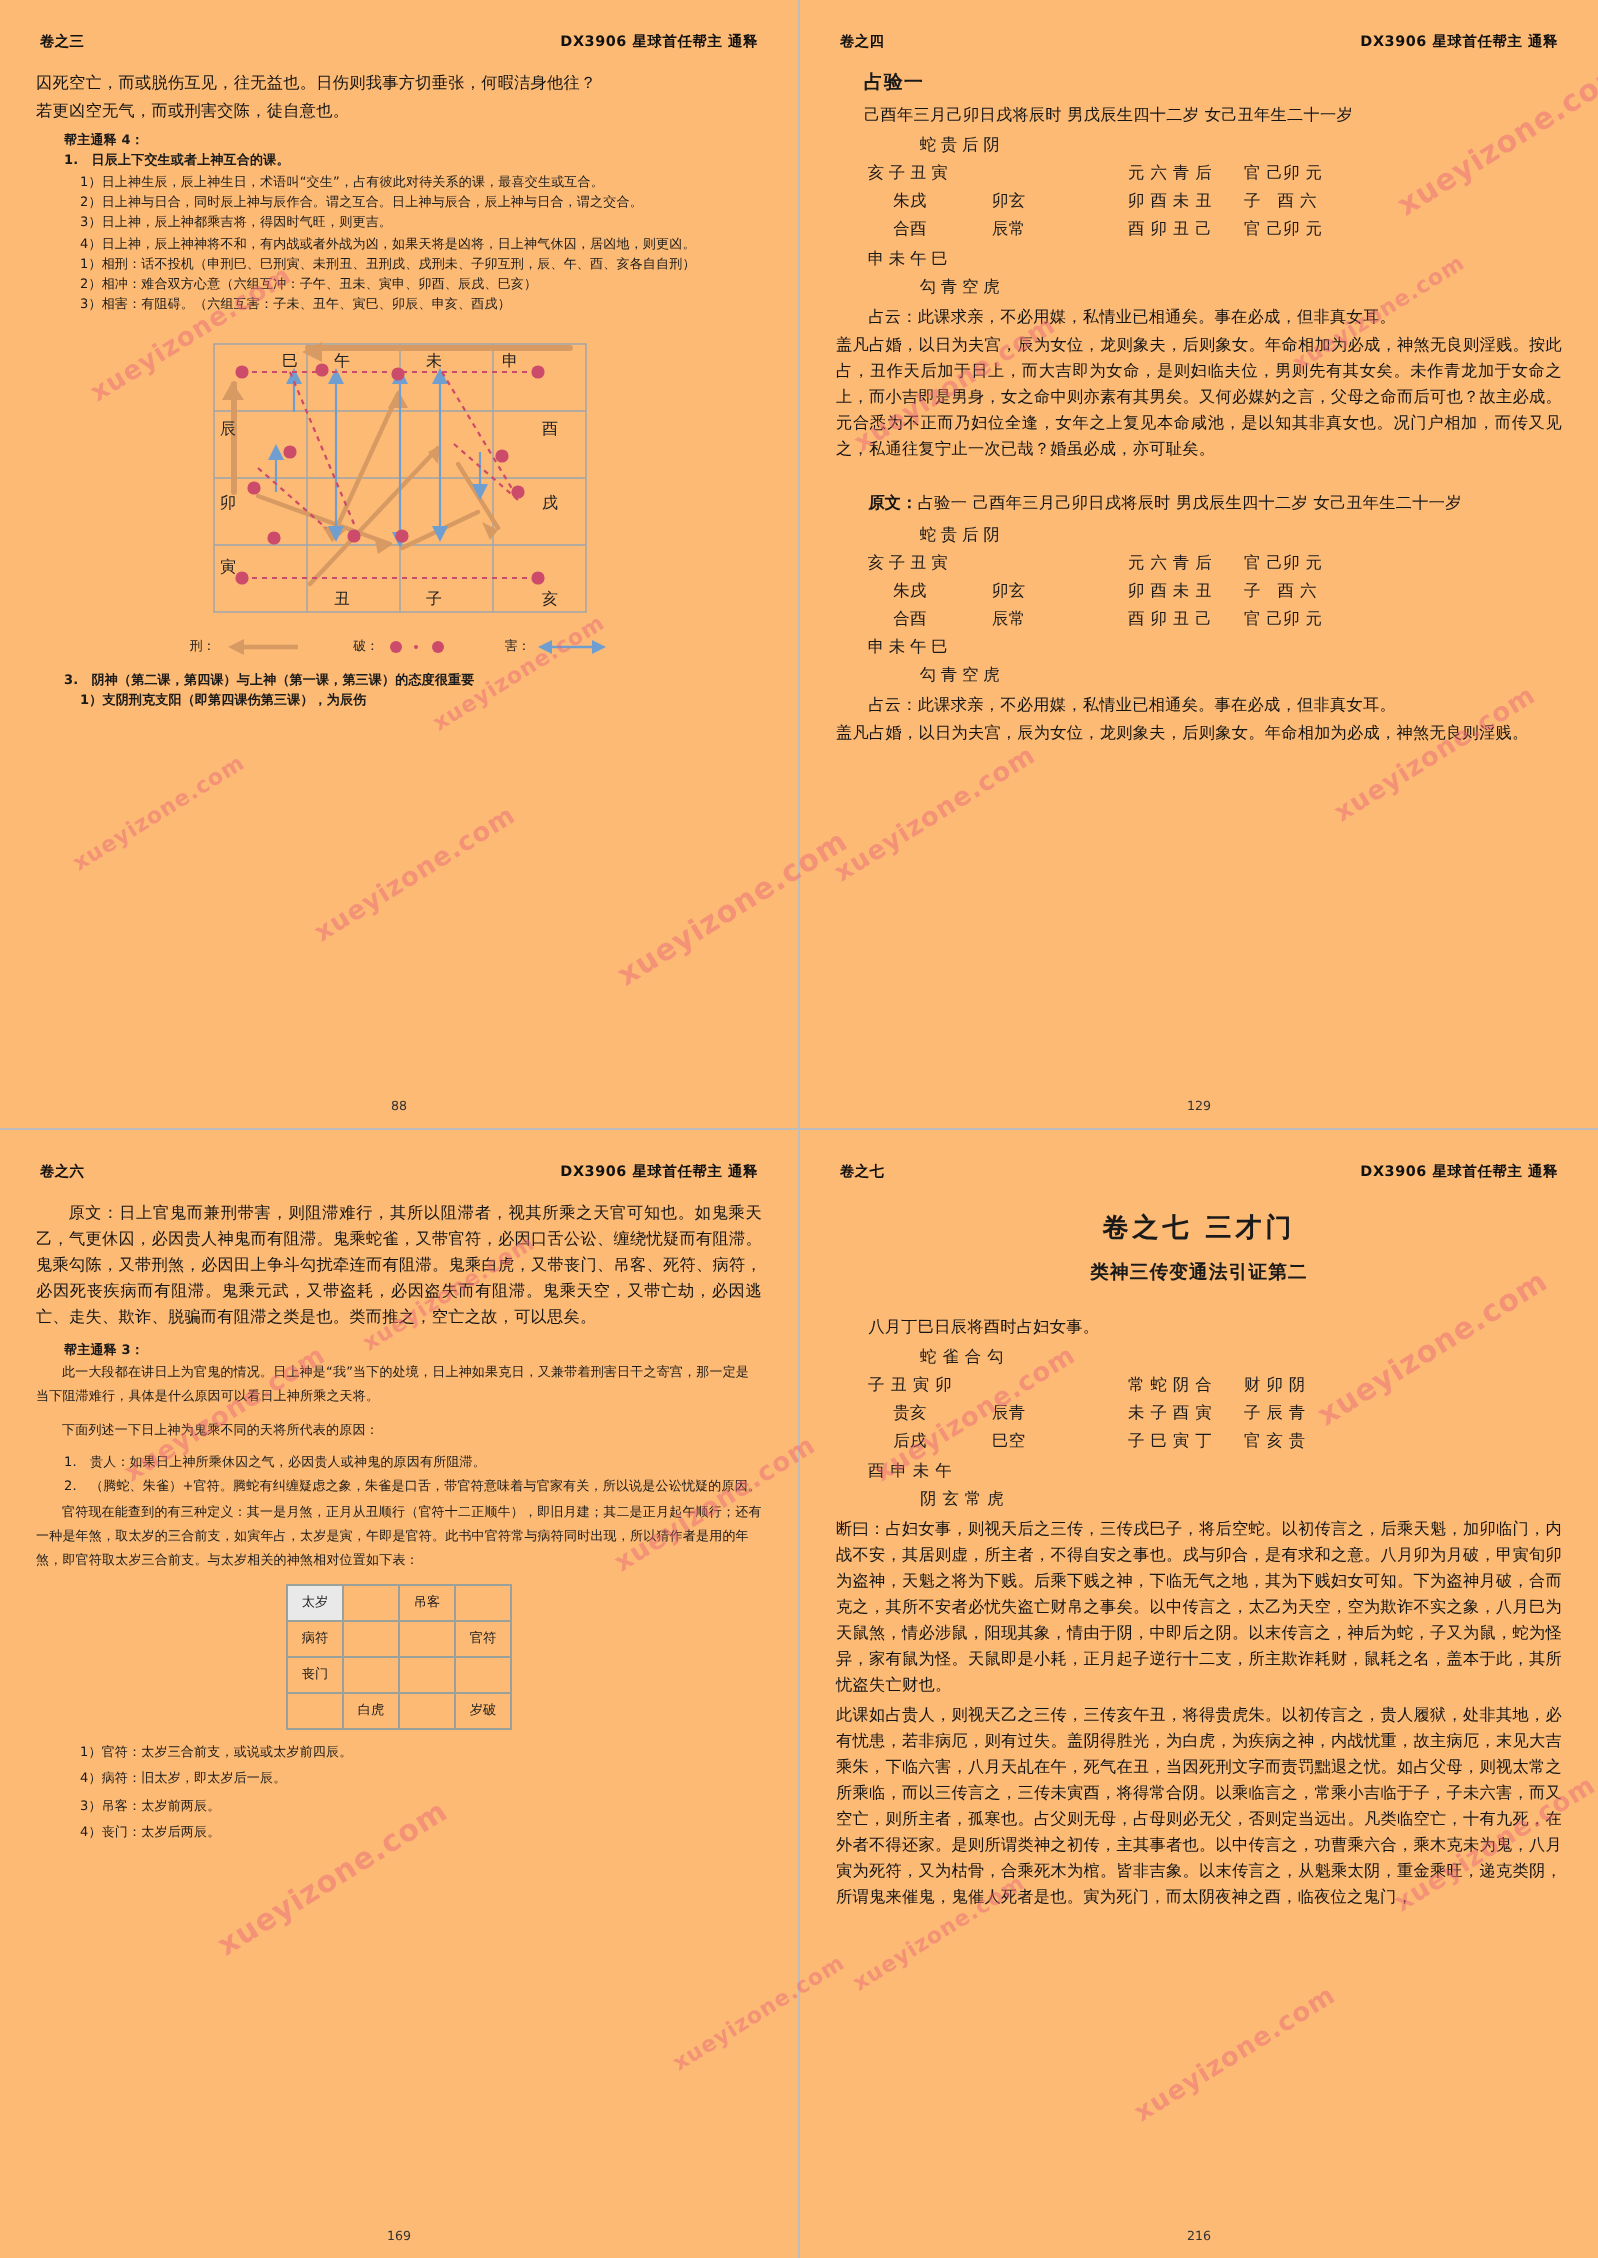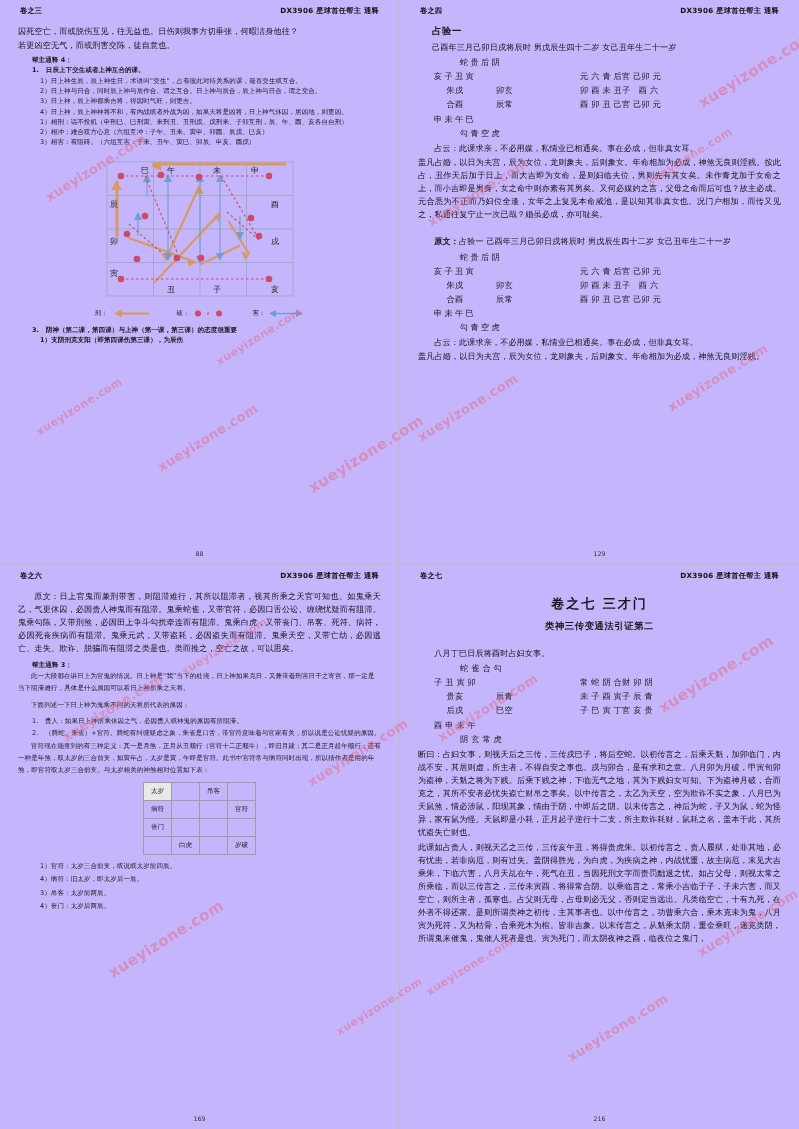--- a/index.html
+++ b/index.html
@@ -2,22 +2,22 @@
 <html><head>
 <meta charset="utf-8">
 <style>
   html,body{margin:0;padding:0;background:#ffffff;}
   body{width:799px;height:1129px;overflow:hidden;
        font-family:"DejaVu Sans","Liberation Sans",sans-serif;color:#1a1a1a;}
   .sheet{position:relative;width:799px;height:1129px;background:#fff;}
   .vdiv{position:absolute;left:399px;top:0;width:1px;height:1129px;background:#bdbdbd;}
   .hdiv{position:absolute;left:0;top:564px;width:799px;height:1px;background:#bdbdbd;}
 
-  .page{position:absolute;box-sizing:border-box;background:#c4b5fd;
-        padding:4px 18px 10px 18px;overflow:hidden;}
+  .page{position:absolute;box-sizing:border-box;background:#fdba74;
+        padding:14px 18px 10px 18px;overflow:hidden;}
   .p-tl{left:0;top:0;width:399px;height:564px;}
   .p-tr{left:400px;top:0;width:399px;height:564px;}
   .p-bl{left:0;top:565px;width:399px;height:564px;}
   .p-br{left:400px;top:565px;width:399px;height:564px;}
 
   .hdr{display:flex;justify-content:space-between;align-items:baseline;
        font-size:7.2px;font-weight:bold;letter-spacing:.2px;margin:2px 2px 9px 2px;color:#111;}
   .hdr .right{letter-spacing:.3px;}
 
   .body-txt{font-size:8.1px;line-height:1.62;text-align:justify;letter-spacing:.15px;color:#141414;}
@@ -36,21 +36,21 @@
   .legend{display:flex;justify-content:center;gap:26px;align-items:center;
           font-size:6.4px;margin-top:5px;color:#222;}
   .legend span.lb{margin-right:3px;}
   .lg-item{display:flex;align-items:center;}
 
   
   .plate{font-size:8.2px;line-height:1.72;letter-spacing:.2px;margin:1px 0 2px 0;}
   .plate .row{display:flex;}
   .plate .c1{width:74px;text-align:center;padding-right:4px;}
   .plate .c2{width:52px;text-align:left;}
-  .plate .c3{width:74px;text-align:right;}
+  .plate .c3{width:74px;text-align:center;}
   .plate .c4{width:74px;text-align:left;}
   .plate .cen{width:126px;text-align:center;}
   .plate .sp{letter-spacing:2.4px;}
 
   
   .tbl-wrap{display:flex;justify-content:center;margin:5px 0 5px 0;}
   table.shensha{border-collapse:collapse;font-size:6.6px;}
   table.shensha td{border:1px solid #9aa09a;width:27px;height:17px;
       text-align:center;vertical-align:middle;color:#1a1a1a;padding:0;}
   table.shensha td.hl{background:#e9e9e9;font-weight:normal;}

